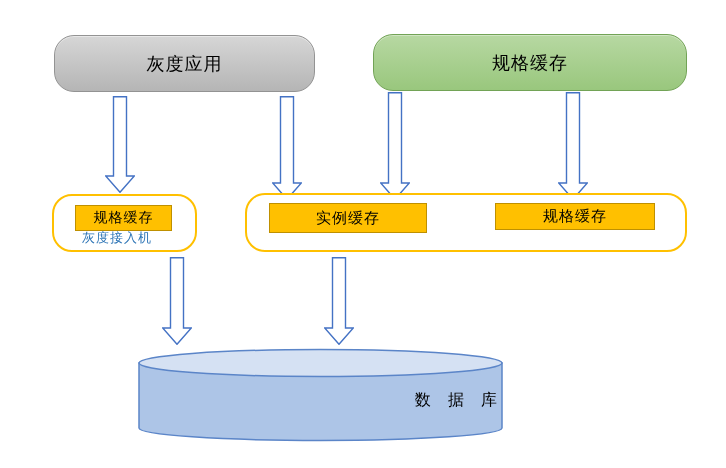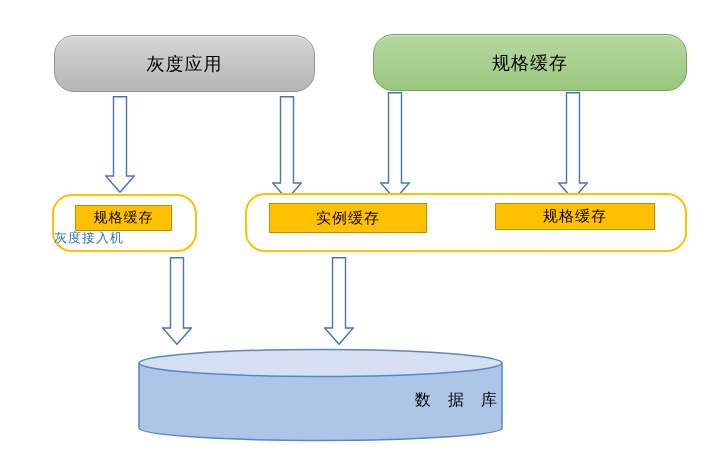--- a/index.html
+++ b/index.html
@@ -37,21 +37,21 @@
   .cache-box{
     position:absolute; box-sizing:border-box;
     background:var(--cache-fill); border:1.5px solid var(--cache-border);
     display:flex; align-items:center; justify-content:center;
     font-size:15px; letter-spacing:1px; color:#000;
   }
   .cache-gray-spec{left:21px; top:9px; width:97px; height:26px; font-size:14px;}
   .cache-instance{left:22px; top:8px; width:158px; height:30px;}
   .cache-prod-spec{left:248px; top:8px; width:160px; height:27px;}
   .access-label{
-    position:absolute; left:0; right:15px; bottom:3px; text-align:left;
+    position:absolute; left:0; right:15px; bottom:3px; text-align:center;
     font-size:13px; color:var(--access-label); letter-spacing:1px;
   }
   .arrow{position:absolute;}
   .arrow svg{display:block;}
   .arrow polygon{fill:#ffffff; stroke:var(--arrow-stroke); stroke-width:1.4; stroke-linejoin:miter;}
   .db{position:absolute; left:138px; top:348px; width:365px; height:94px;}
   .db svg{display:block;}
   .db-label{
     position:absolute; left:0; right:0; top:42px; text-align:right;
     font-size:16px; letter-spacing:6px; color:#000;

